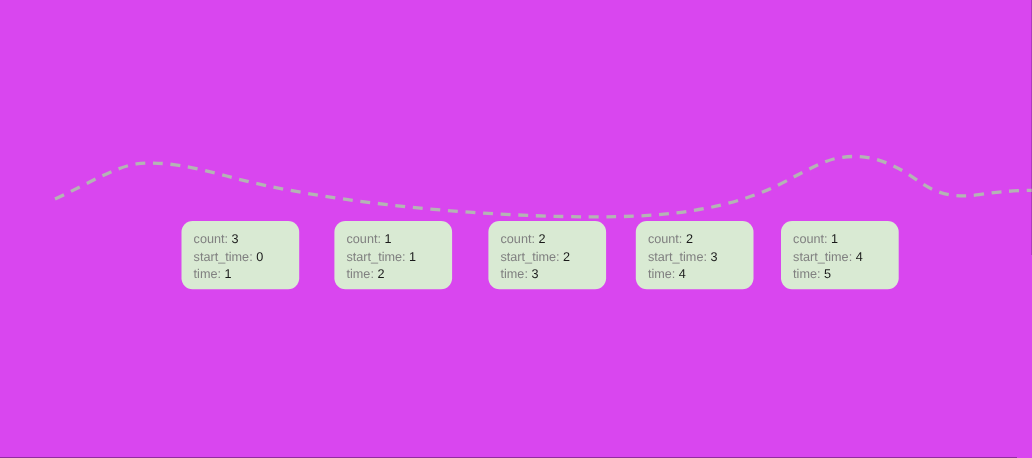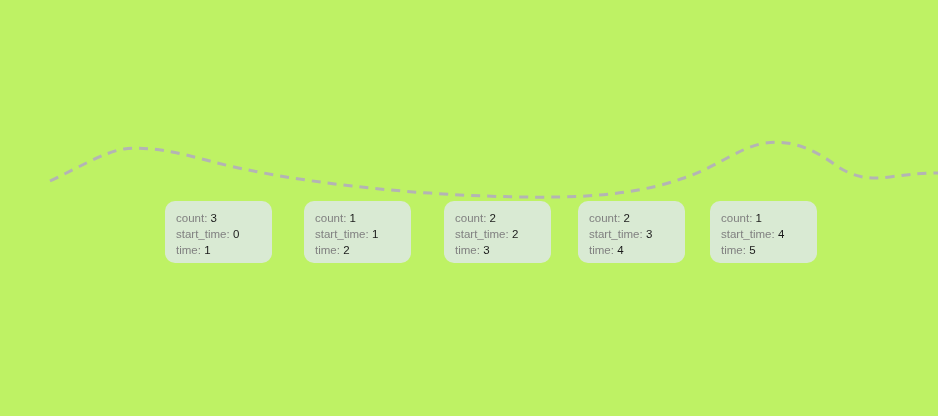--- a/index.html
+++ b/index.html
@@ -19,21 +19,21 @@
     line-height:16px;
     white-space:nowrap;
     color:#1a1a1a;
   }
   .node-key{color:#808080;}
   .node-val{color:#1a1a1a;}
 </style>
 </head>
 <body>
 
-<div id="stage" style="width: 938px; height: 416px; background: #bef264;">
+<div id="stage" style="width: 938px; height: 416px; background: #d946ef;">
 
   <div id="boxes-layer">
       <div class="node-box" style="left: 165px; top: 201px; background: rgb(217, 234, 211);">
         <div class="node-line"><span class="node-key">count:</span> <span class="node-val">3</span></div>
         <div class="node-line"><span class="node-key">start_time:</span> <span class="node-val">0</span></div>
         <div class="node-line"><span class="node-key">time:</span> <span class="node-val">1</span></div>
       </div>
       <div class="node-box" style="left: 304px; top: 201px; background: rgb(217, 234, 211);">
         <div class="node-line"><span class="node-key">count:</span> <span class="node-val">1</span></div>
         <div class="node-line"><span class="node-key">start_time:</span> <span class="node-val">1</span></div>

